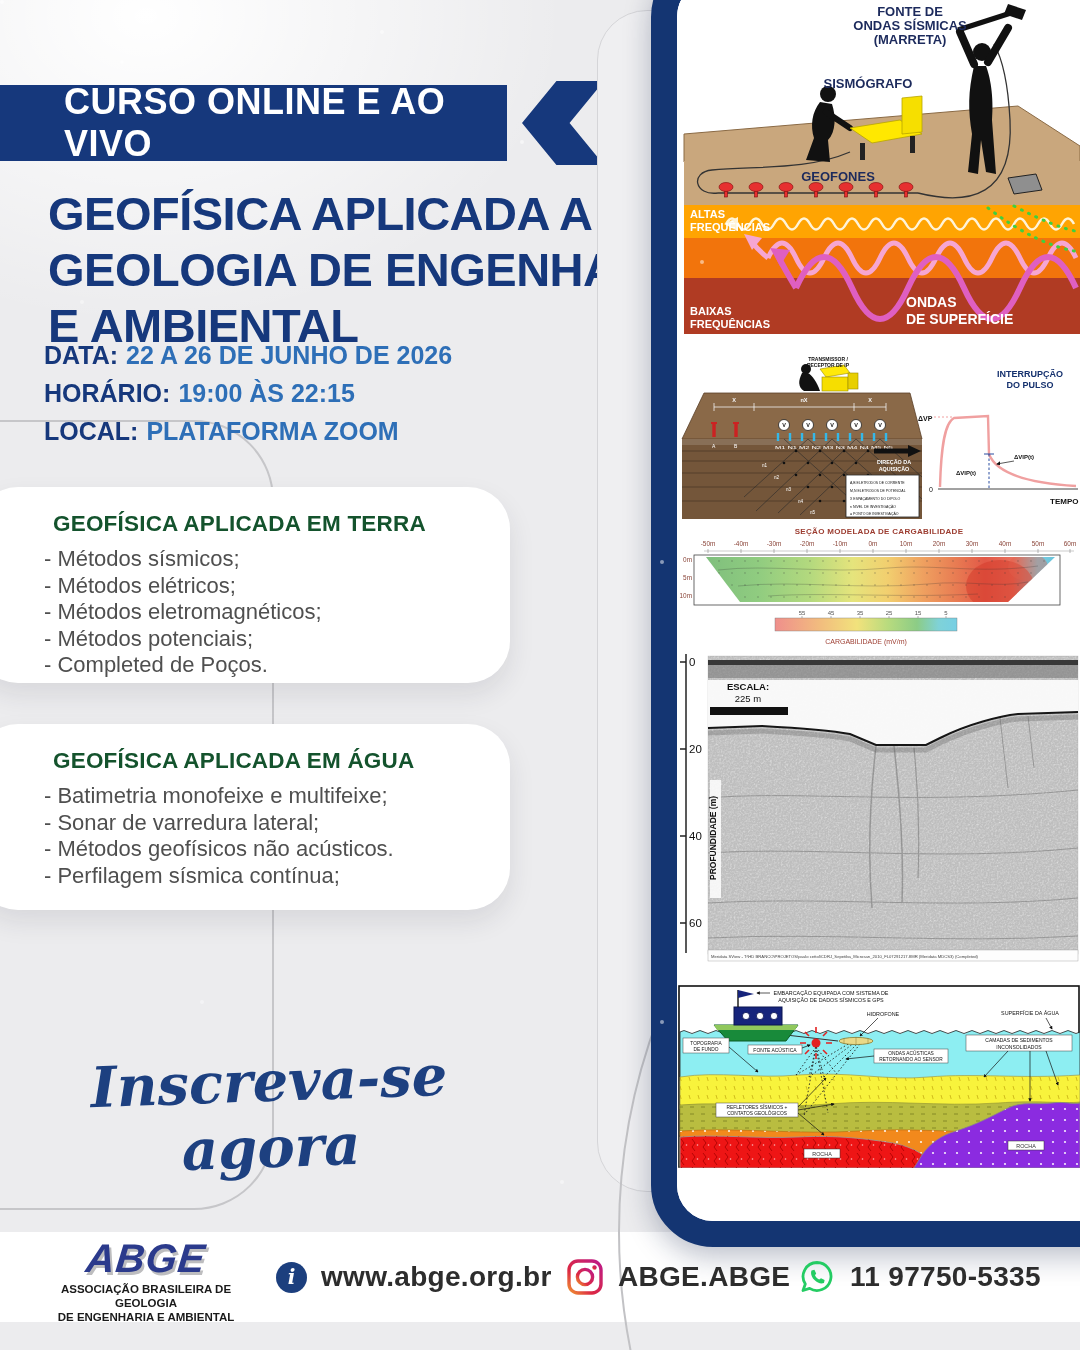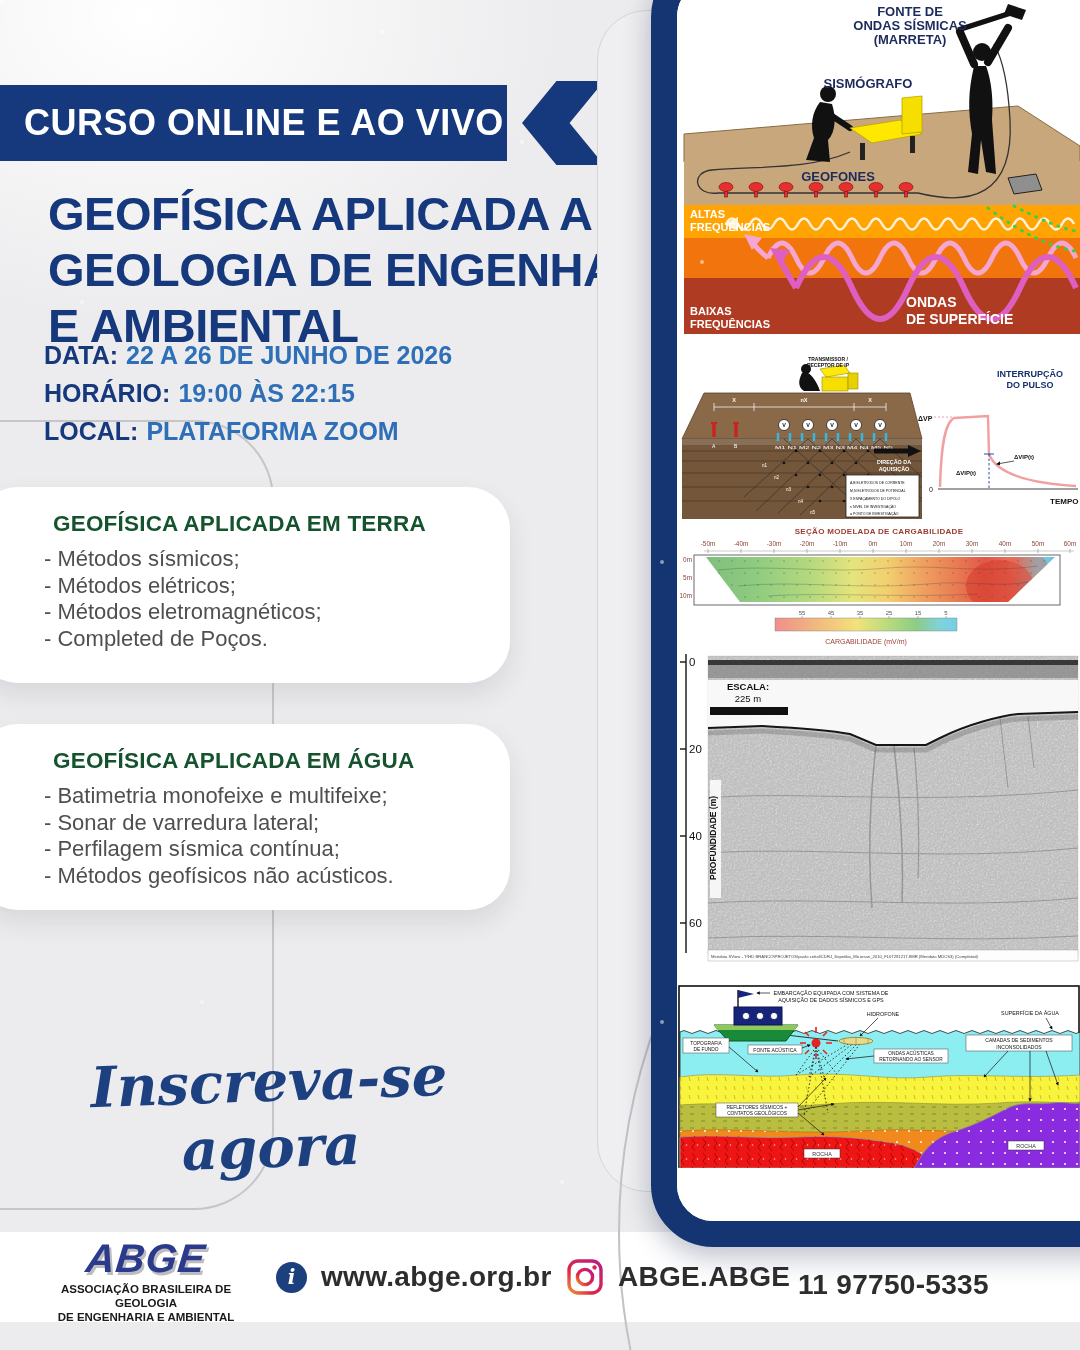--- a/index.html
+++ b/index.html
@@ -13,21 +13,21 @@
                border:2px solid #c2c2c5;border-radius:50%;z-index:5;}
   .specks{position:absolute;left:0;top:0;width:4px;height:4px;border-radius:50%;z-index:9;
           background:rgba(255,255,255,.55);
           box-shadow:120px 60px 0 rgba(255,255,255,.5),380px 30px 0 rgba(255,255,255,.45),
           520px 140px 0 rgba(255,255,255,.5),80px 300px 0 rgba(255,255,255,.4),
           300px 420px 0 rgba(255,255,255,.4),40px 760px 0 rgba(255,255,255,.4),
           480px 860px 0 rgba(255,255,255,.4),200px 1000px 0 rgba(255,255,255,.4),
           560px 1180px 0 rgba(255,255,255,.45),700px 260px 0 rgba(255,255,255,.5),
           660px 560px 0 rgba(255,255,255,.5),660px 1020px 0 rgba(255,255,255,.5);}
   .banner-bar{position:absolute;left:0;top:85px;width:507px;height:76px;background:#16387c;
-              display:flex;align-items:center;padding-left:24px;box-sizing:border-box;z-index:2;}
+              display:flex;align-items:center;padding-left:64px;box-sizing:border-box;z-index:2;}
   .banner-bar span{color:#fff;font-size:36px;font-weight:bold;letter-spacing:.5px;}
   .banner-chev{position:absolute;left:522px;top:81px;width:82px;height:84px;background:#16387c;z-index:2;
                clip-path:polygon(100% 0,42% 0,0 50%,42% 100%,100% 100%,58% 50%);}
   .title{position:absolute;left:48px;top:186px;z-index:2;color:#16387c;font-weight:bold;
          font-size:47px;line-height:56px;letter-spacing:-.5px;}
   .details{position:absolute;left:44px;top:336px;z-index:2;font-size:25px;line-height:38px;font-weight:bold;}
   .details .lbl{color:#16387c;margin-right:8px;}
   .details .val{color:#2e6fb7;}
   .card{position:absolute;left:-24px;width:534px;background:#ffffff;border-radius:42px;
         box-shadow:0 12px 26px rgba(40,40,60,.10);padding:24px 20px 18px 68px;box-sizing:border-box;z-index:2;}
@@ -47,21 +47,21 @@
   .diag{position:absolute;left:1px;}
   .footer{position:absolute;left:0;top:1232px;width:1080px;height:90px;background:#ffffff;z-index:4;}
   .logo-block{position:absolute;left:38px;top:1238px;width:216px;text-align:center;z-index:4;}
   .logo-abge{font-size:40px;font-weight:bold;font-style:italic;color:#2b3a8c;letter-spacing:1px;
              transform:skewX(-6deg);text-shadow:2.5px 2.5px 0 #bdbdbf;line-height:40px;}
   .logo-org{font-size:11.5px;font-weight:bold;color:#1a1a1a;line-height:14px;margin-top:4px;}
   .contact{position:absolute;top:1255px;height:44px;display:flex;align-items:center;gap:14px;z-index:6;}
   .contact .txt{font-size:28px;font-weight:bold;color:#2d2d2d;letter-spacing:.3px;}
   .site{left:276px;}
   .ig{left:566px;}
-  .wa{left:798px;flex-direction:column;}
+  .wa{left:798px;}
   .info-ic{width:31px;height:31px;border-radius:50%;background:#1c3f7e;color:#fff;display:flex;
            align-items:center;justify-content:center;font-family:"DejaVu Serif",serif;
            font-style:italic;font-weight:bold;font-size:20px;}
   svg text{font-family:"Liberation Sans",sans-serif;}
 </style>
 </head>
 <body>
 
 <div class="canvas">
   <div class="glow"></div>
@@ -89,28 +89,29 @@
     <div>
       <span class="lbl">LOCAL:</span><span class="val">PLATAFORMA ZOOM</span>
     </div>
   </div>
 
   <div class="card card1">
     <h3>GEOFÍSICA APLICADA EM TERRA</h3>
     <div class="item">- Métodos sísmicos;</div>
     <div class="item">- Métodos elétricos;</div>
     <div class="item">- Métodos eletromagnéticos;</div>
+    <div class="item">- Métodos potenciais;</div>
     <div class="item">- Completed de Poços.</div>
   </div>
   <div class="card card2">
     <h3>GEOFÍSICA APLICADA EM ÁGUA</h3>
     <div class="item">- Batimetria monofeixe e multifeixe;</div>
     <div class="item">- Sonar de varredura lateral;</div>
+    <div class="item">- Métodos geofísicos não acústicos.</div>
     <div class="item">- Perfilagem sísmica contínua;</div>
-    <div class="item">- Métodos geofísicos não acústicos.</div>
   </div>
 
   <div class="cta">Inscreva-se agora</div>
 
   <div class="phone">
     <div class="screen">
 
       <svg class="diag" style="top:19px" width="402" height="348" viewBox="0 0 402 348">
         <rect x="0" y="0" width="402" height="348" fill="#ffffff"></rect>
         <g>

